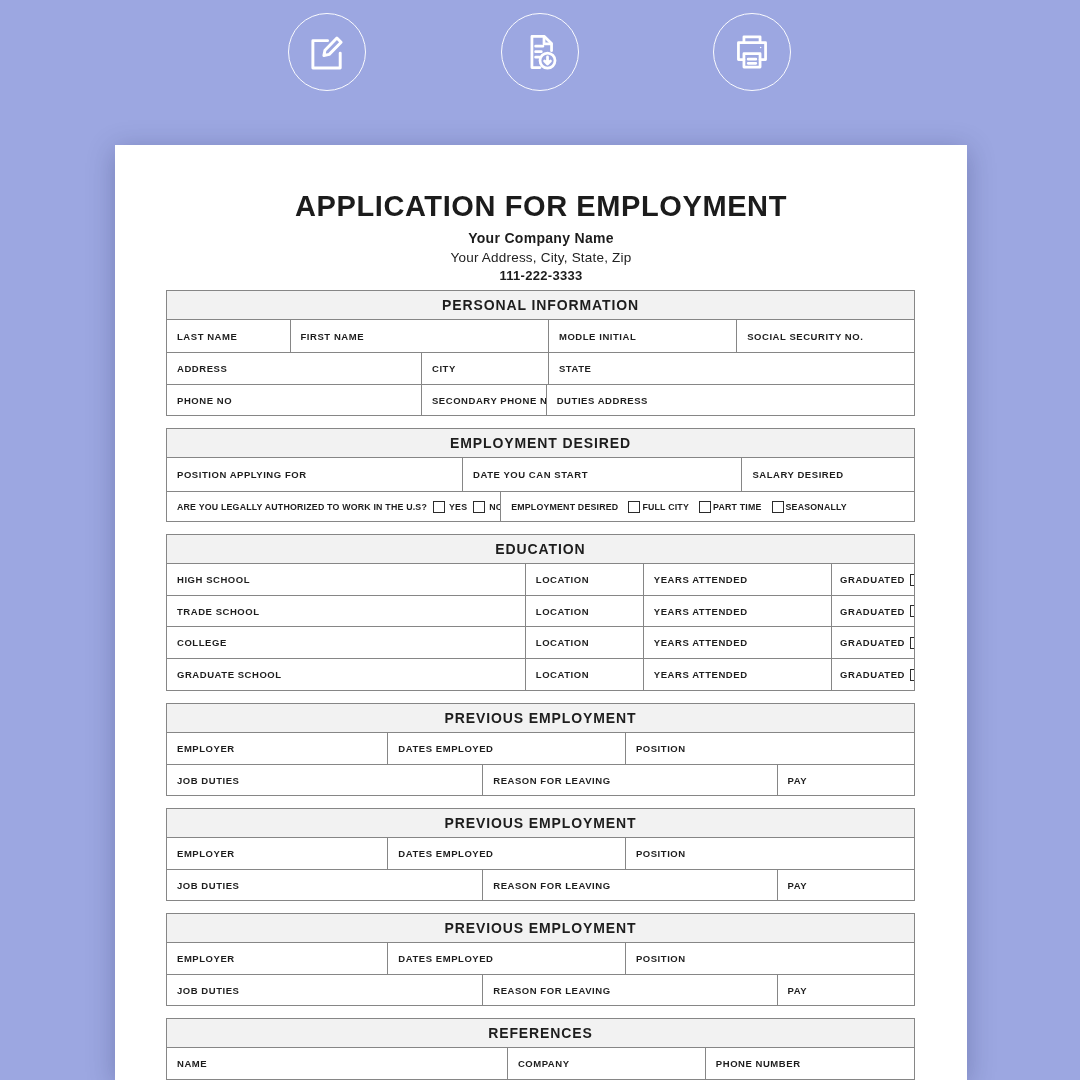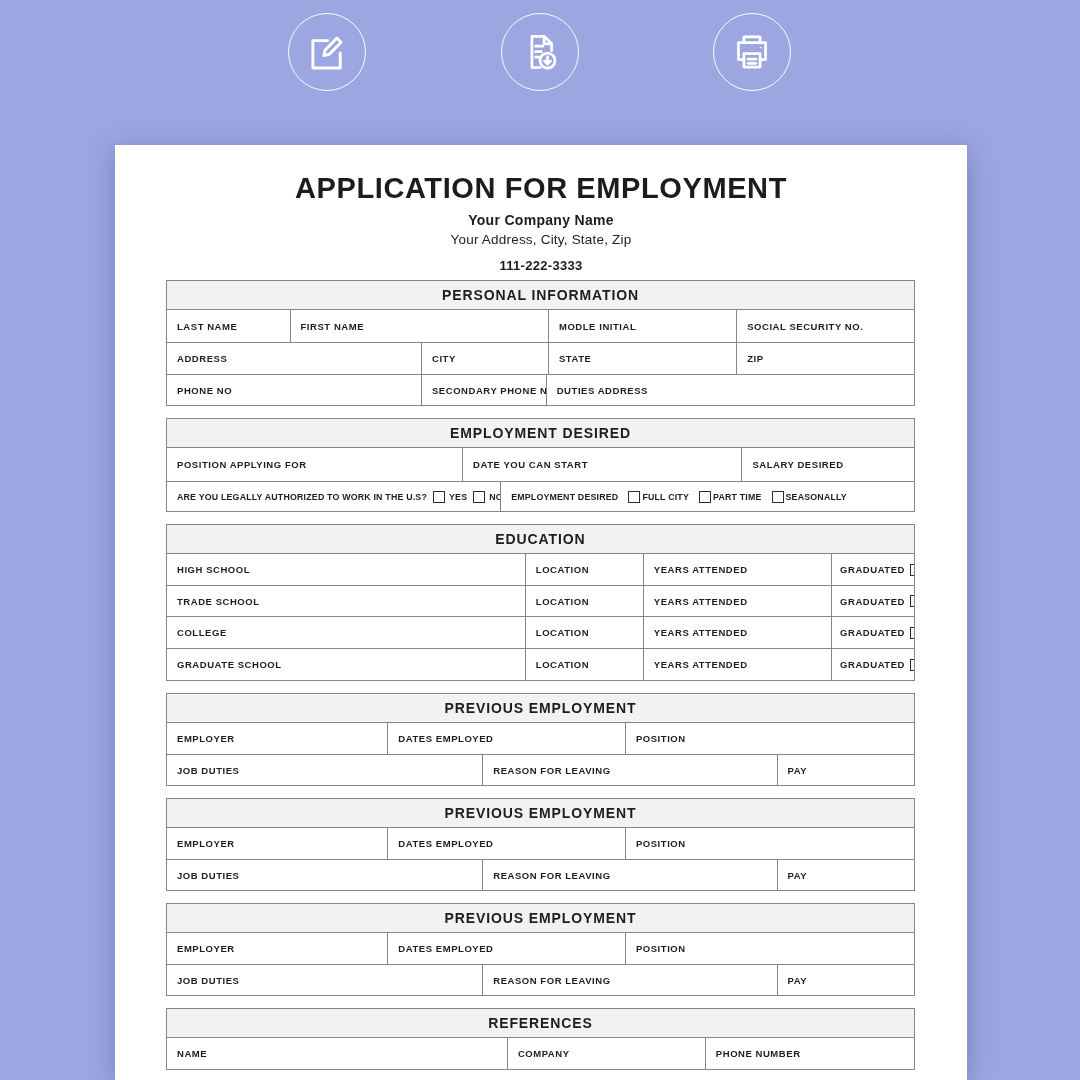--- a/index.html
+++ b/index.html
@@ -19,25 +19,25 @@
   .icon-btn svg{width:44px;height:44px;display:block;}
   .btn-edit{left:288px;}
   .btn-download{left:501px;}
   .btn-print{left:713px;}
   
   .page{
     position:absolute;left:115px;top:145px;width:852px;height:935px;
     background:#fff;overflow:hidden;
     box-shadow:0 5px 26px rgba(30,35,85,.30);
   }
-  .doc-head{padding-top:28px;text-align:center;color:#1c1c1c;}
+  .doc-head{padding-top:46px;text-align:center;color:#1c1c1c;}
   .title{font-size:29px;font-weight:700;letter-spacing:.6px;line-height:30px;}
   .company{margin-top:9px;font-size:14px;font-weight:700;letter-spacing:.3px;line-height:17px;}
   .addr{margin-top:3px;font-size:13.5px;font-weight:400;letter-spacing:.2px;line-height:16px;color:#222;}
-  .phone{margin-top:10px;font-size:13px;font-weight:600;letter-spacing:.3px;line-height:15px;}
+  .phone{margin-top:2px;font-size:13px;font-weight:600;letter-spacing:.3px;line-height:15px;}
   .content{padding:0 52px 0 51px;}
   
   .tbl{border:1px solid #868686;margin-top:12px;box-sizing:border-box;}
   .tbl-first{margin-top:7px;}
   .tr{display:flex;box-sizing:border-box;}
   .tr + .tr{border-top:1px solid #868686;}
   .th{height:28px;background:#f2f2f2;align-items:center;justify-content:center;}
   .td{
     display:flex;align-items:center;padding-left:10px;box-sizing:border-box;
     border-left:1px solid #868686;overflow:hidden;white-space:nowrap;
@@ -118,23 +118,20 @@
         <div class="tr" style="height:32px">
           <div class="td" style="width:34%">
               <span class="lbl">ADDRESS</span>
             </div>
           <div class="td" style="width:17%">
               <span class="lbl">CITY</span>
             </div>
           <div class="td" style="width:25.2%">
               <span class="lbl">STATE</span>
             </div>
-          <div class="td flex1">
-              <span class="lbl">ZIP</span>
-            </div>
         </div>
         <div class="tr" style="height:31px">
           <div class="td" style="width:34%">
               <span class="lbl">PHONE NO</span>
             </div>
           <div class="td" style="width:16.7%">
               <span class="lbl">SECONDARY PHONE NO</span>
             </div>
           <div class="td flex1">
               <span class="lbl">DUTIES ADDRESS</span>

